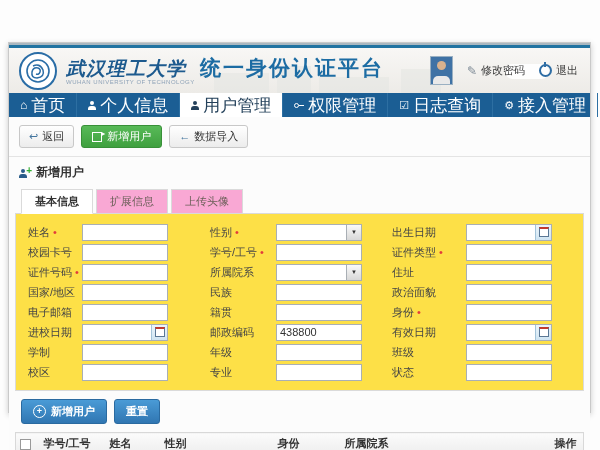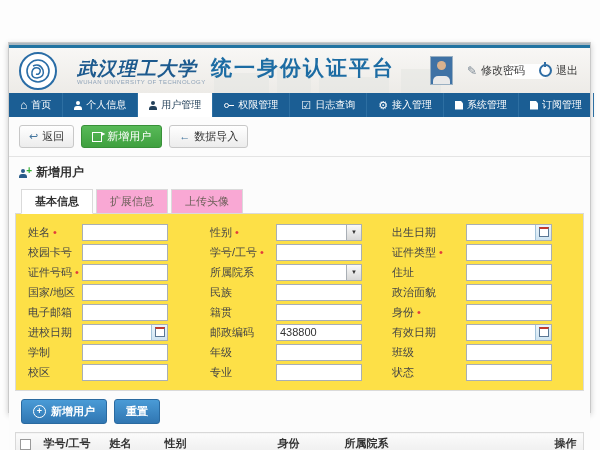--- a/index.html
+++ b/index.html
@@ -12,35 +12,35 @@
   .banner{position:relative;height:45px;background:linear-gradient(#f8f7f5,#edebe7);overflow:hidden;
     display:flex;align-items:center;padding:0 10px;box-sizing:border-box;}
   .wm{position:absolute;bottom:0;background:#e3e6e2;opacity:.55;}
   .wm.b1{left:205px;width:55px;height:20px}
   .wm.b2{left:268px;width:34px;height:27px}
   .wm.b3{left:310px;width:70px;height:16px}
   .wm.b4{left:392px;width:40px;height:24px}
   .wm.cloud{left:496px;bottom:14px;width:44px;height:15px;border-radius:8px;background:#fff;opacity:.9}
   .logo{width:34px;height:34px;border-radius:50%;background:#fff;border:2px solid #2a6da6;
     display:flex;align-items:center;justify-content:center;flex:0 0 auto;z-index:2}
-  .titles{margin-left:20px;z-index:2}
+  .titles{margin-left:9px;z-index:2}
   .cnline{display:flex;align-items:baseline;gap:14px}
   .uni{font-family:"DejaVu Serif",serif;font-weight:bold;font-style:italic;font-size:19px;color:#1d5a8e;letter-spacing:1px;line-height:1}
   .plat{font-weight:bold;font-size:21px;color:#1c6ca3;letter-spacing:2px;line-height:1}
   .uen{font-size:6px;color:#8fa3b8;letter-spacing:.5px;margin-top:1px}
   .hright{position:absolute;right:12px;top:8px;display:flex;align-items:center;gap:14px;z-index:3}
   .avatar{width:21px;height:27px;background:#3f72a5;border:1px solid #9ab0c2;position:relative;overflow:hidden}
   .avatar::before{content:"";position:absolute;left:6px;top:4px;width:9px;height:9px;border-radius:50%;background:#d8b28e}
   .avatar::after{content:"";position:absolute;left:2px;bottom:-2px;width:17px;height:10px;border-radius:5px 5px 0 0;background:#e9e9e9}
   .hlink{display:flex;align-items:center;gap:4px;font-size:11px;color:#3c3c3c;cursor:pointer}
   .pencil{color:#7a8793;font-size:12px;line-height:1}
   .pwr{width:9px;height:9px;border:2px solid #2e6da4;border-radius:50%;position:relative;display:inline-block}
   .pwr::after{content:"";position:absolute;left:3px;top:-4px;width:2px;height:5px;background:#2e6da4}
   
-  .nav{height:24px;background:#1b5e94;display:flex;font-size:10px;color:#fff;}
+  .nav{height:24px;background:#1b5e94;display:flex;font-size:17px;color:#fff;}
   .nav .tab{display:flex;align-items:center;gap:4px;padding:0 11px;border-right:1px solid #2d6fa2;cursor:pointer;white-space:nowrap}
   .nav .tab.active{background:#fff;color:#23405a;font-weight:normal}
   .mi{color:#fff;display:inline-flex;align-items:center;justify-content:center;line-height:1}
   .tab.active .mi{color:#23405a}
   .g-home::before{content:"⌂";font-size:12px}
   .g-log::before{content:"☑";font-size:11px}
   .g-gear::before{content:"⚙";font-size:11px}
   .g-user{width:8px;height:9px;position:relative}
   .g-user::before{content:"";position:absolute;left:2px;top:0;width:4px;height:4px;border-radius:50%;background:currentColor}
   .g-user::after{content:"";position:absolute;left:0;bottom:0;width:8px;height:4px;border-radius:3px 3px 0 0;background:currentColor}

